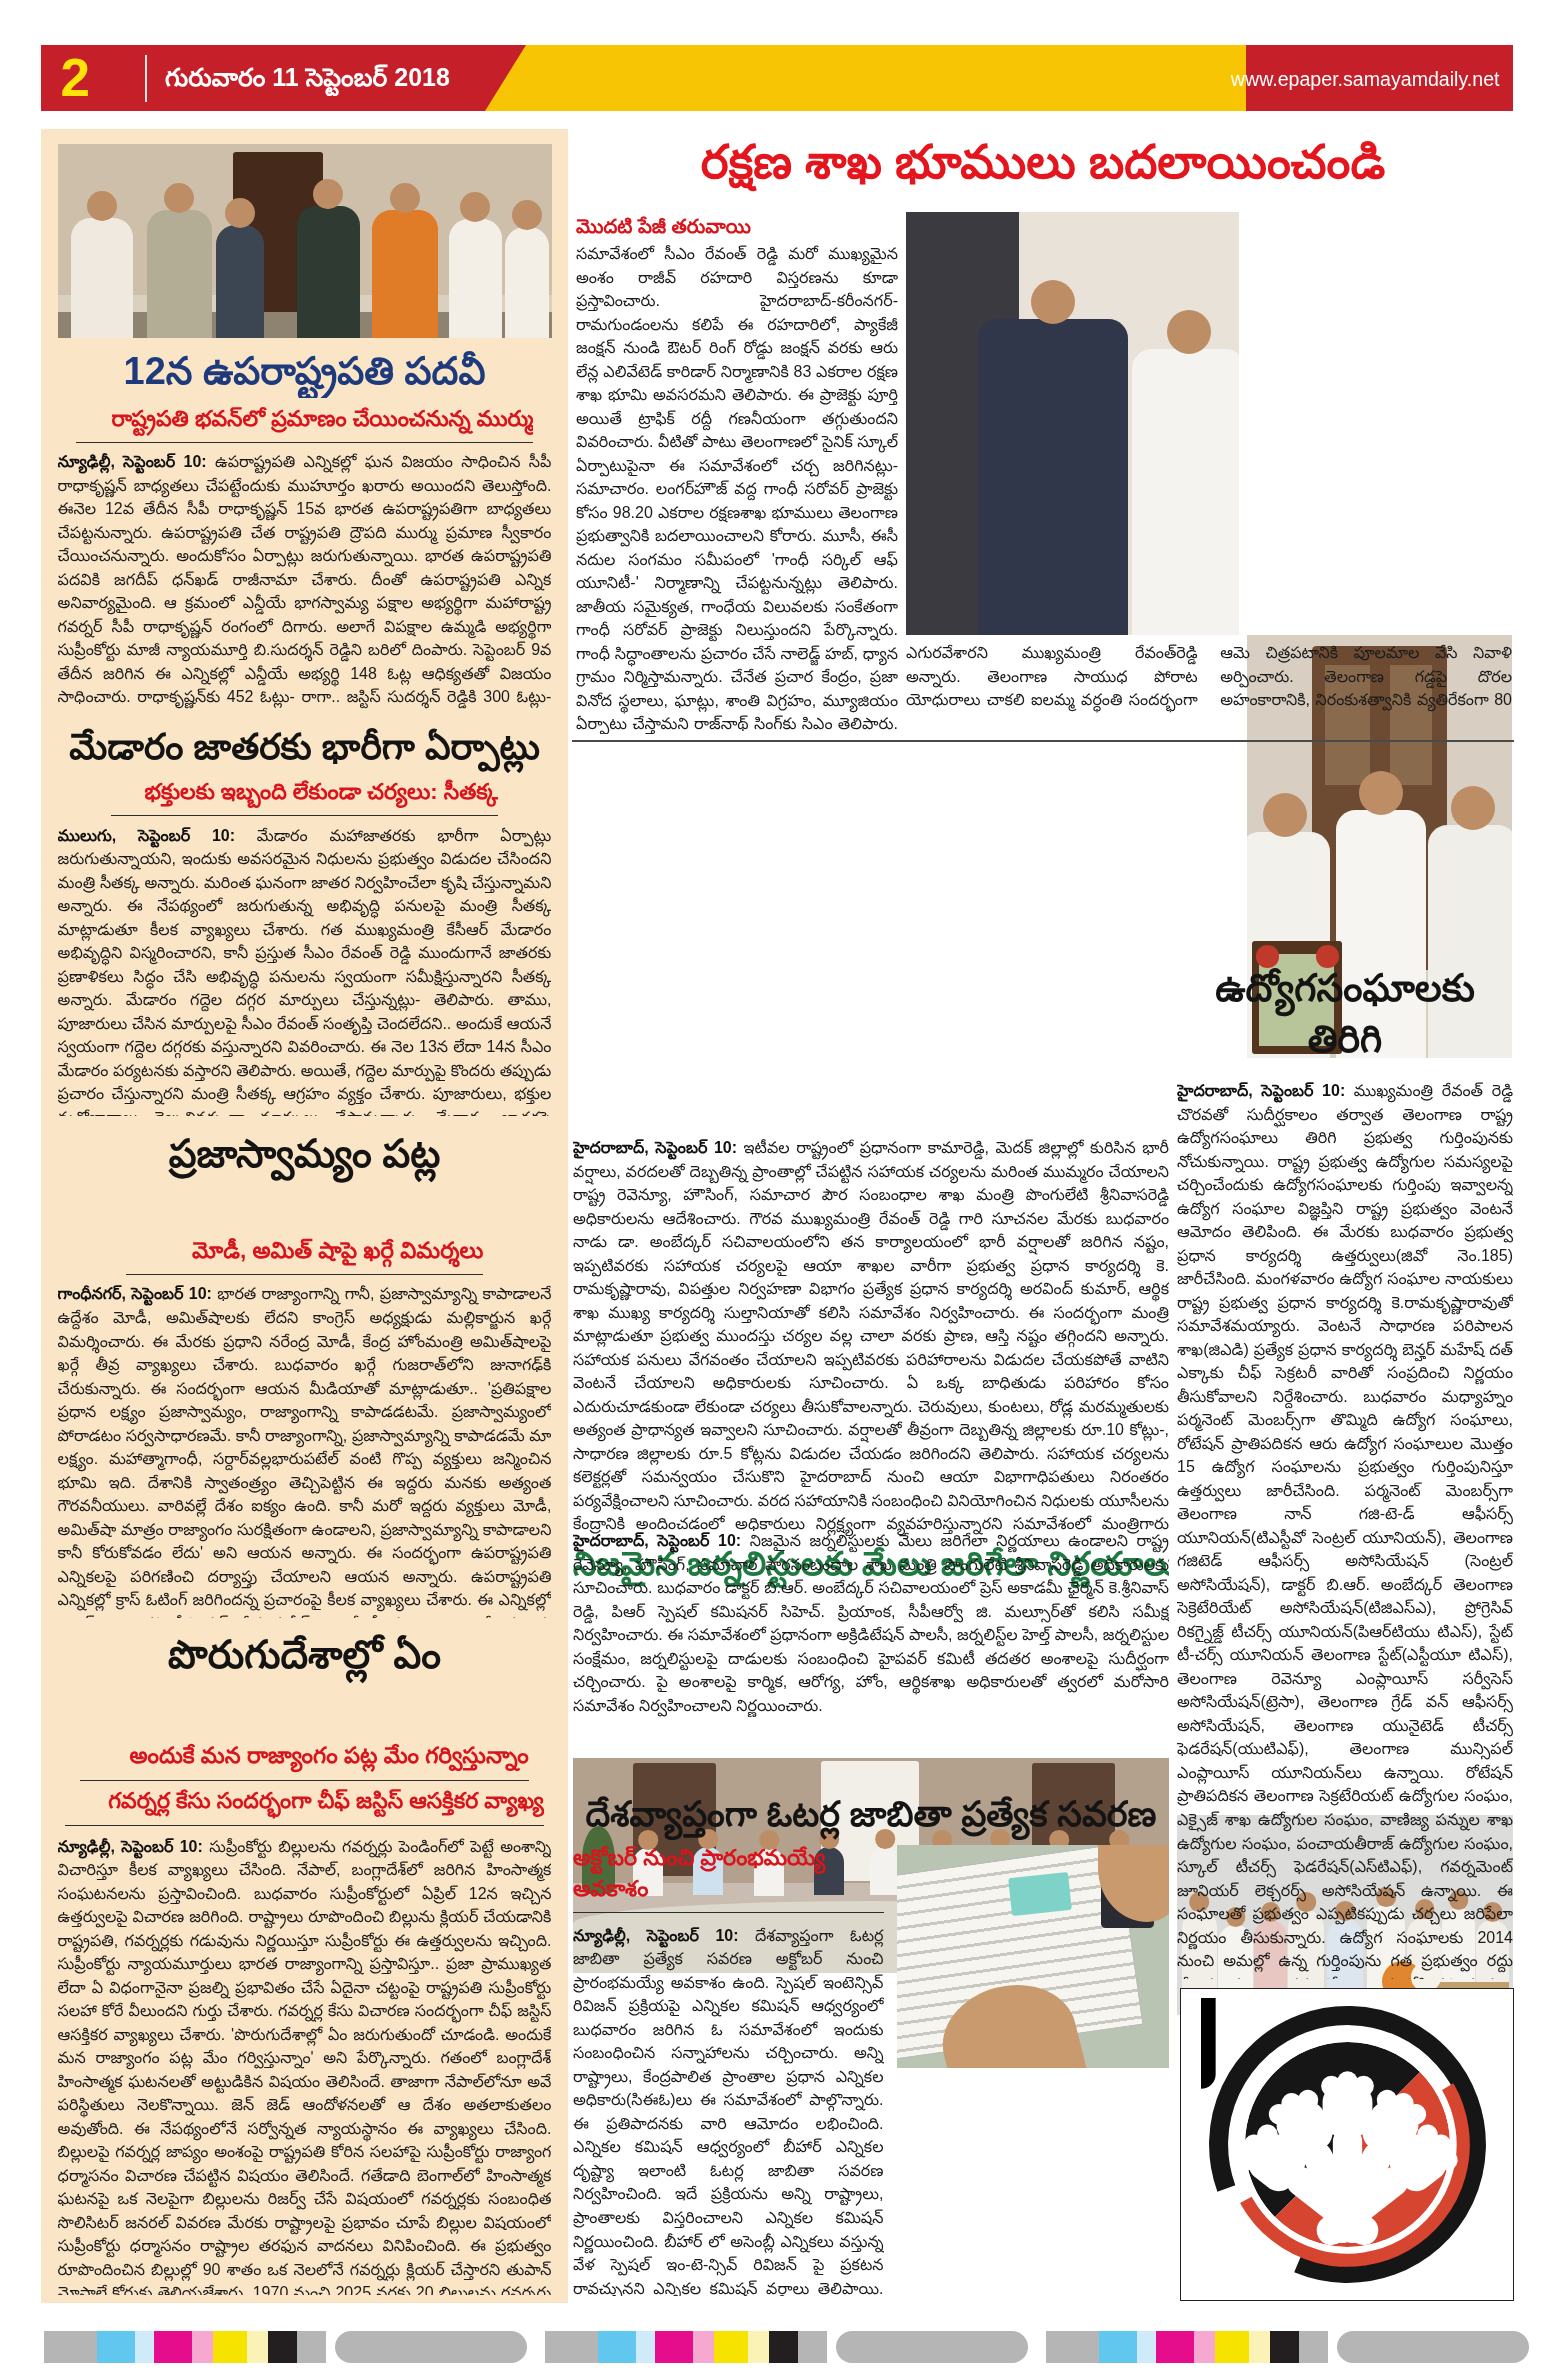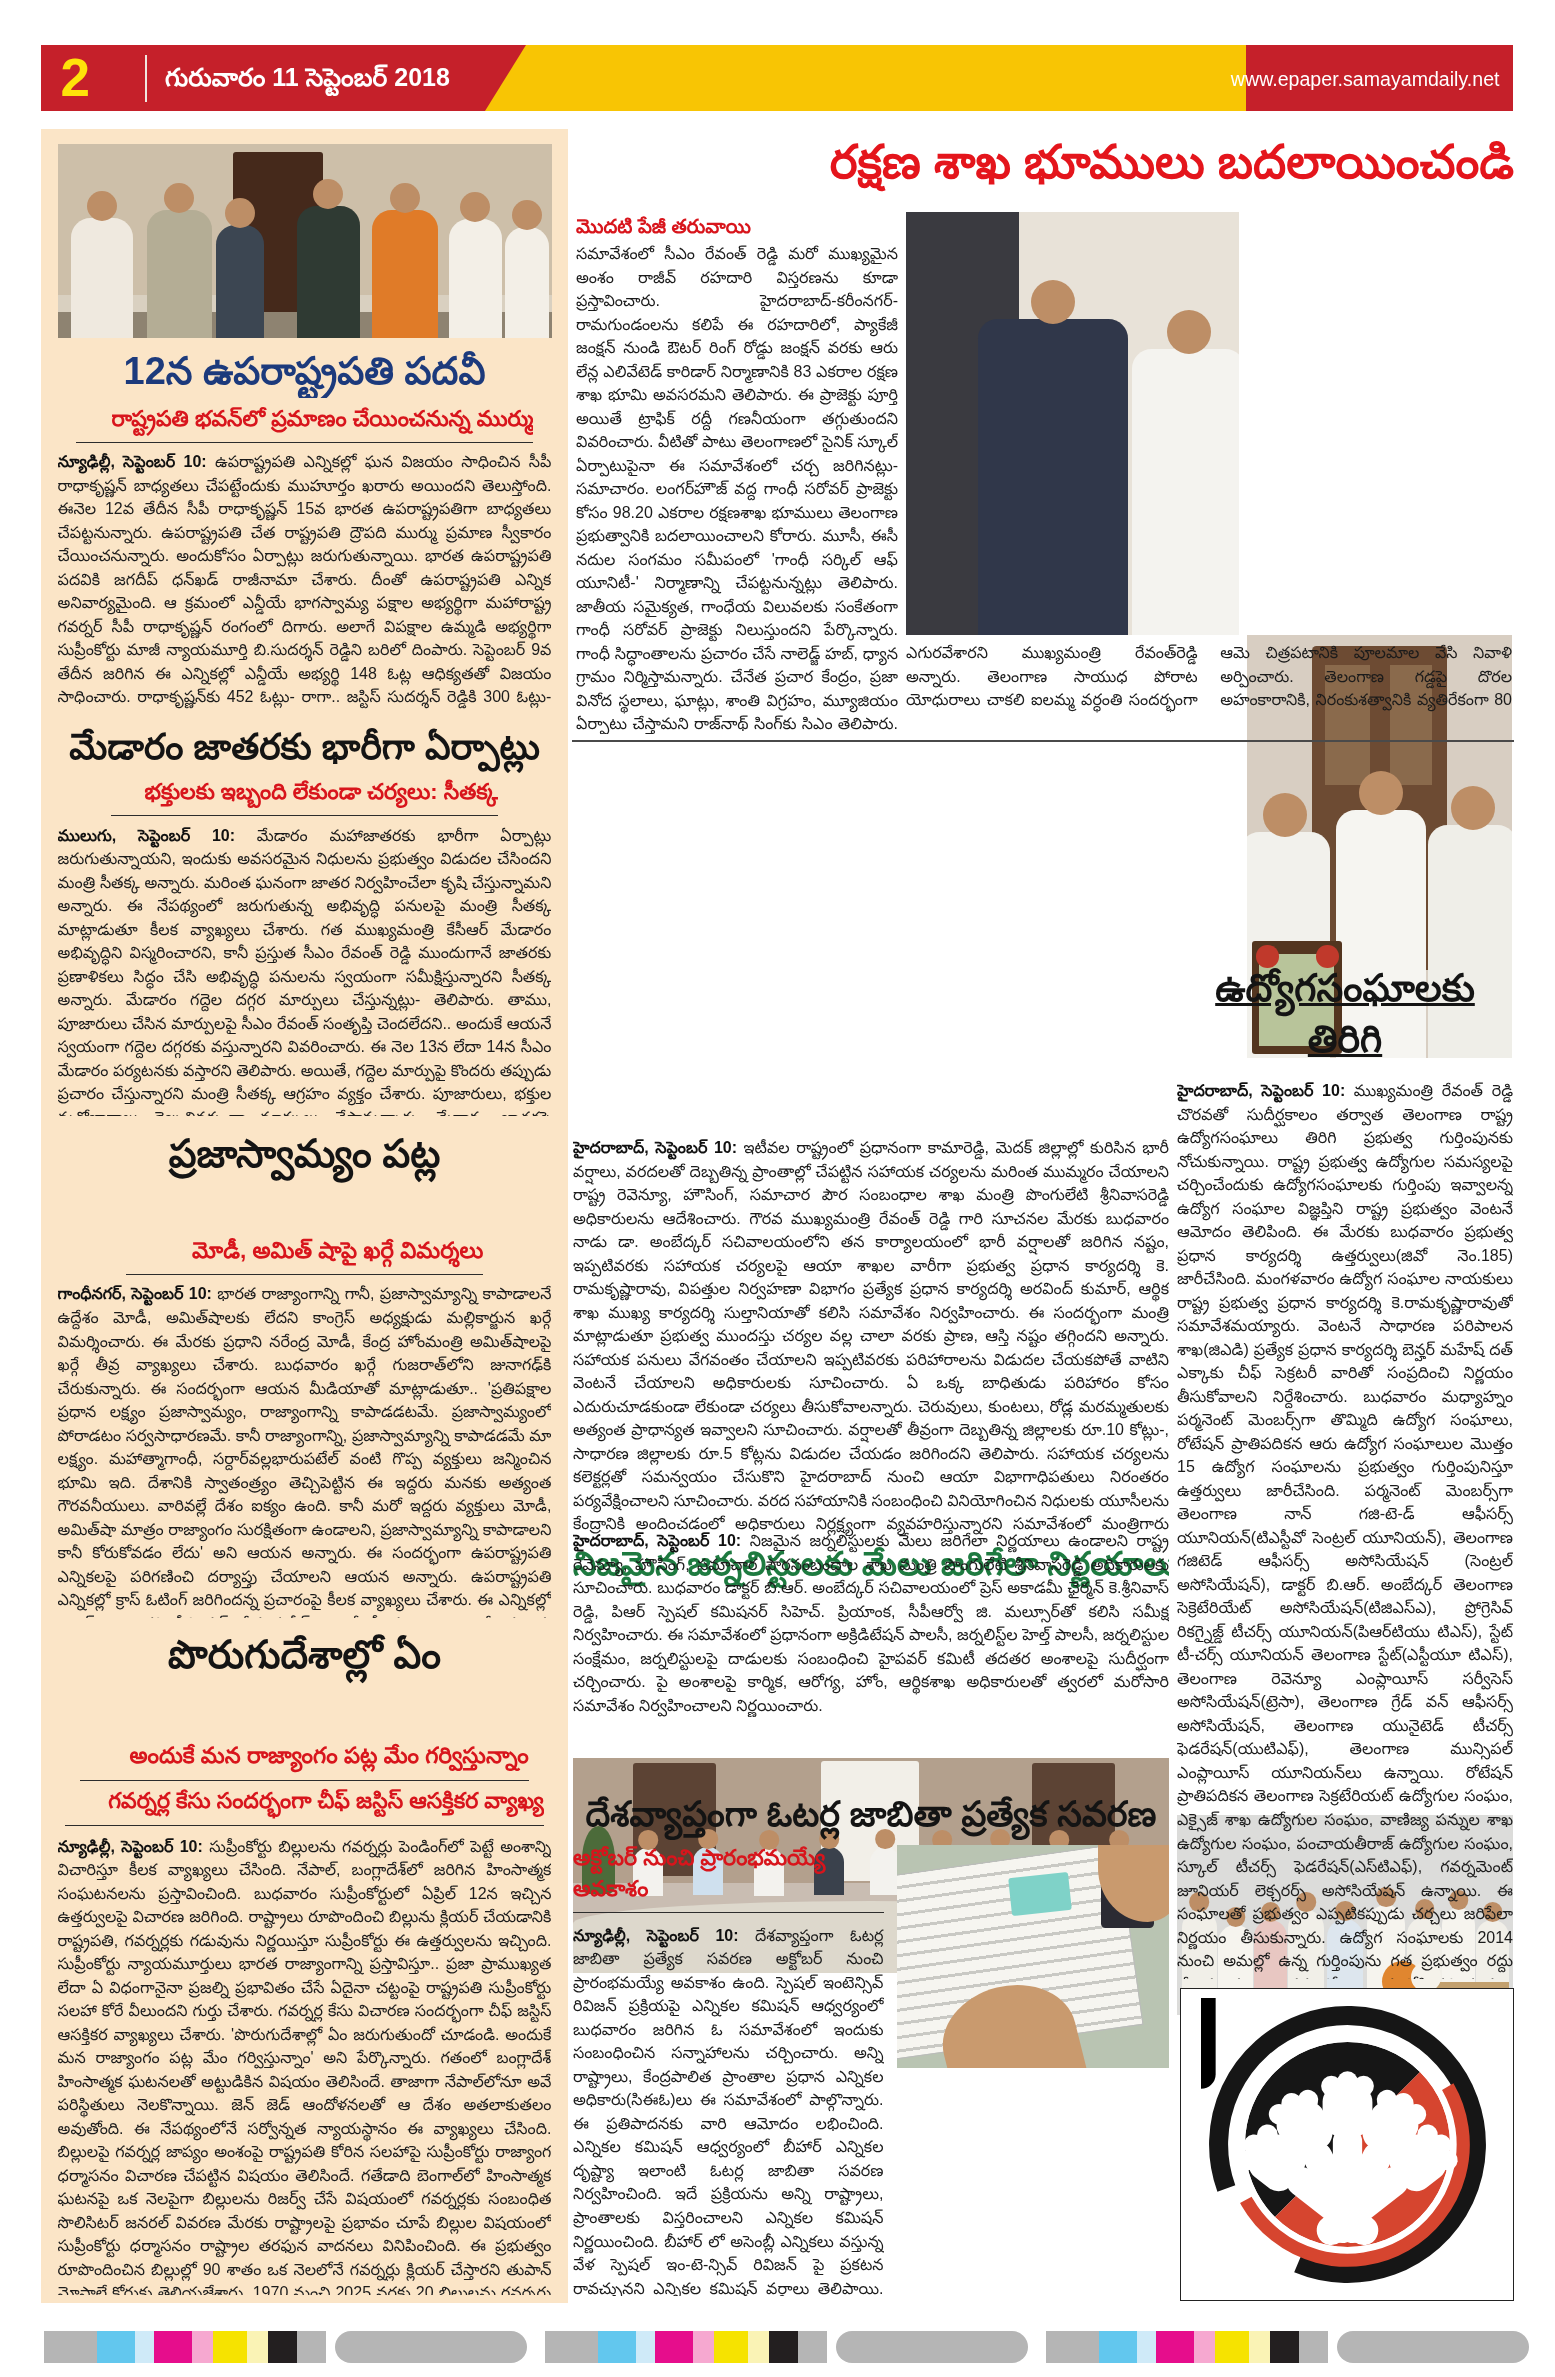--- a/index.html
+++ b/index.html
@@ -98,21 +98,21 @@
     </div>
     <div style="margin:7.5px 7.5px 0 7.5px;" class="rulewrap">
       <div class="red-sub" style="font-size:22px;">గవర్నర్ల కేసు సందర్భంగా చీఫ్ జస్టిస్ ఆసక్తికర వ్యాఖ్య</div>
     </div>
     <div class="body-text" style="margin-top:9px;height:460px;">
       <span class="dateline">న్యూఢిల్లీ, సెప్టెంబర్ 10:</span>
       <span>సుప్రీంకోర్టు బిల్లులను గవర్నర్లు పెండింగ్‌లో పెట్టే అంశాన్ని విచారిస్తూ కీలక వ్యాఖ్యలు చేసింది. నేపాల్, బంగ్లాదేశ్‌లో జరిగిన హింసాత్మక సంఘటనలను ప్రస్తావించింది. బుధవారం సుప్రీంకోర్టులో ఏప్రిల్ 12న ఇచ్చిన ఉత్తర్వులపై విచారణ జరిగింది. రాష్ట్రాలు రూపొందించి బిల్లును క్లియర్ చేయడానికి రాష్ట్రపతి, గవర్నర్లకు గడువును నిర్ణయిస్తూ సుప్రీంకోర్టు ఈ ఉత్తర్వులను ఇచ్చింది. సుప్రీంకోర్టు న్యాయమూర్తులు భారత రాజ్యాంగాన్ని ప్రస్తావిస్తూ.. ప్రజా ప్రాముఖ్యత లేదా ఏ విధంగానైనా ప్రజల్ని ప్రభావితం చేసే ఏదైనా చట్టంపై రాష్ట్రపతి సుప్రీంకోర్టు సలహా కోరే వీలుందని గుర్తు చేశారు. గవర్నర్ల కేసు విచారణ సందర్భంగా చీఫ్ జస్టిస్ ఆసక్తికర వ్యాఖ్యలు చేశారు. 'పొరుగుదేశాల్లో ఏం జరుగుతుందో చూడండి. అందుకే మన రాజ్యాంగం పట్ల మేం గర్విస్తున్నాం' అని పేర్కొన్నారు. గతంలో బంగ్లాదేశ్ హింసాత్మక ఘటనలతో అట్టుడికిన విషయం తెలిసిందే. తాజాగా నేపాల్‌లోనూ అవే పరిస్థితులు నెలకొన్నాయి. జెన్ జెడ్ ఆందోళనలతో ఆ దేశం అతలాకుతలం అవుతోంది. ఈ నేపథ్యంలోనే సర్వోన్నత న్యాయస్థానం ఈ వ్యాఖ్యలు చేసింది. బిల్లులపై గవర్నర్ల జాప్యం అంశంపై రాష్ట్రపతి కోరిన సలహాపై సుప్రీంకోర్టు రాజ్యాంగ ధర్మాసనం విచారణ చేపట్టిన విషయం తెలిసిందే. గతేడాది బెంగాల్‌లో హింసాత్మక ఘటనపై ఒక నెలపైగా బిల్లులను రిజర్వ్ చేసే విషయంలో గవర్నర్లకు సంబంధిత సొలిసిటర్ జనరల్ వివరణ మేరకు రాష్ట్రాలపై ప్రభావం చూపే బిల్లుల విషయంలో సుప్రీంకోర్టు ధర్మాసనం రాష్ట్రాల తరఫున వాదనలు వినిపించింది. ఈ ప్రభుత్వం రూపొందించిన బిల్లుల్లో 90 శాతం ఒక నెలలోనే గవర్నర్లు క్లియర్ చేస్తారని తుపాన్ మోసాలే కోర్టుకు తెలియజేశారు. 1970 నుంచి 2025 వరకు 20 బిల్లులను గవర్నర్లు రిజర్వ్ చేయడంపైనా కోర్టుకు తెలియజేశారు. అయితే, ఈ గణాంకాలను ఈమధ్య కాలానికే పరిమితం చేయరాదని.. రాజ్యాంగం అమల్లోకి వచ్చిన నాటి నుంచి పరిగణనలోకి తీసుకోవాలని ధర్మాసనం అభిప్రాయపడింది. 7 బిల్లులను రిజర్వ్ చేయడానికి గల కారణాలను తెలియజేయాలని కోరింది. రాష్ట్రాల బిల్లుల ఆమోదంలో న్యాయస్థానాల జోక్యంపై కేంద్రం తరఫున సొలిసిటర్ జనరల్ వాదనలు వినిపించారు. ఈ సందర్భంగా ధర్మాసనం పై వ్యాఖ్యలు చేసింది. సీజేఐ జస్టిస్ బి.ఆర్.గవాయ్, జస్టిస్ సూర్యకాంత్, జస్టిస్ విక్రమ్‌నాథ్, జస్టిస్ పి.ఎస్.నరసింహ, జస్టిస్ ఎ.ఎస్.చందుర్కర్ ఈ ధర్మాసనంలో ఉన్నారు.</span>
     </div>
   </div>
 
-  <div class="abs headline" style="left:572px;top:134px;width:942px;height:71px;font-size:47px;color:#e4151c;white-space:nowrap;text-align:right;">రక్షణ శాఖ భూములు బదలాయించండి</div>
+  <div class="abs headline" style="left:572px;top:134px;width:942px;height:71px;font-size:47px;color:#e4151c;white-space:nowrap;">రక్షణ శాఖ భూములు బదలాయించండి</div>
   <div class="abs" style="left:576px;top:215px;font-size:19.6px;font-weight:bold;color:#d8151c;">మొదటి పేజీ తరువాయి</div>
   <div class="abs body-text" style="left:576px;top:242px;width:322px;height:492px;">సమావేశంలో సీఎం రేవంత్ రెడ్డి మరో ముఖ్యమైన అంశం రాజీవ్ రహదారి విస్తరణను కూడా ప్రస్తావించారు. హైదరాబాద్-కరీంనగర్-రామగుండంలను కలిపే ఈ రహదారిలో, ప్యాకేజీ జంక్షన్ నుండి ఔటర్ రింగ్ రోడ్డు జంక్షన్ వరకు ఆరు లేన్ల ఎలివేటెడ్ కారిడార్ నిర్మాణానికి 83 ఎకరాల రక్షణ శాఖ భూమి అవసరమని తెలిపారు. ఈ ప్రాజెక్టు పూర్తి అయితే ట్రాఫిక్ రద్దీ గణనీయంగా తగ్గుతుందని వివరించారు. వీటితో పాటు తెలంగాణలో సైనిక్ స్కూల్ ఏర్పాటుపైనా ఈ సమావేశంలో చర్చ జరిగినట్లు- సమాచారం. లంగర్‌హౌజ్ వద్ద గాంధీ సరోవర్ ప్రాజెక్టు కోసం 98.20 ఎకరాల రక్షణశాఖ భూములు తెలంగాణ ప్రభుత్వానికి బదలాయించాలని కోరారు. మూసీ, ఈసీ నదుల సంగమం సమీపంలో 'గాంధీ సర్కిల్ ఆఫ్ యూనిటీ-' నిర్మాణాన్ని చేపట్టనున్నట్లు తెలిపారు. జాతీయ సమైక్యత, గాంధేయ విలువలకు సంకేతంగా గాంధీ సరోవర్ ప్రాజెక్టు నిలుస్తుందని పేర్కొన్నారు. గాంధీ సిద్ధాంతాలను ప్రచారం చేసే నాలెడ్జ్ హబ్, ధ్యాన గ్రామం నిర్మిస్తామన్నారు. చేనేత ప్రచార కేంద్రం, ప్రజా వినోద స్థలాలు, ఘాట్లు, శాంతి విగ్రహం, మ్యూజియం ఏర్పాటు చేస్తామని రాజ్‌నాథ్ సింగ్‌కు సిఎం తెలిపారు. సీఎం వెంట పలువురు తెలంగాణ ఎంపీలు కూడా ఈ భేటీలో పాల్గొన్నారు. రాజ్ నాథ్ సింగ్‌తో జరిగిన ఈ సమావేశం రాష్ట్ర అభివృద్ధి ప్రాజెక్టులకు ఊతమిస్తుందని భావిస్తున్నారు. ఇదిలావుంటే అణచివేత, దమనకాండపై చాకలి ఐలమ్మ ధిక్కార పతాకాన్ని</div>
 
   <div class="abs photo" style="left:906px;top:212px;width:333px;height:423px;background:#efe9e2;">
     <div class="abs" style="left:0;top:0;width:113px;height:100%;background:#3a3a40;"></div>
     <div class="abs" style="left:113px;top:0;width:220px;height:100%;background:#e8e2d8;"></div>
     <div class="figL" style="left:72px;bottom:0;width:150px;height:316px;background:#30374a;"></div>
     <div class="figL" style="left:226px;bottom:0;width:113px;height:286px;background:#f4f3ef;"></div>
   </div>
 
@@ -186,21 +186,21 @@
     <div class="figS" style="left:111px;bottom:0;width:36px;height:105px;background:#f1efe8;"></div>
     <div class="figS" style="left:150px;bottom:0;width:36px;height:96px;background:#dde6ee;"></div>
     <div class="figS" style="left:190px;bottom:0;width:38px;height:110px;background:#f6f4ee;"></div>
     <div class="figS" style="left:230px;bottom:0;width:35px;height:98px;background:#f1efe8;"></div>
     <div class="figS" style="left:265px;bottom:0;width:33px;height:107px;background:#f6f4ee;"></div>
     <div class="figS" style="left:299px;bottom:0;width:33px;height:95px;background:#f1efe8;"></div>
     <div class="abs" style="right:4.5px;bottom:0;width:113px;height:33px;background:#c2a06e;"></div>
     <div class="abs" style="right:90px;bottom:13.5px;width:41px;height:41px;background:#e0862f;border-radius:50%;"></div>
     <div class="abs" style="right:72px;bottom:22.6px;width:30px;height:30px;background:#f5f2ea;border-radius:50%;"></div>
   </div>
-  <div class="abs headline" style="left:1177px;top:963px;width:336px;height:110px;font-size:38px;line-height:1.34;text-decoration:underline;">
+  <div class="abs headline" style="left:1177px;top:963px;width:336px;height:110px;font-size:38px;line-height:1.34;">
     <div>ఉద్యోగసంఘాలకు తిరిగి</div>
     <div>ప్రభుత్వ గుర్తింపు</div>
   </div>
   <div class="abs body-text" style="left:1177px;top:1079px;width:336px;height:900px;">
     <span class="dateline">హైదరాబాద్, సెప్టెంబర్ 10:</span>
     <span>ముఖ్యమంత్రి రేవంత్ రెడ్డి చొరవతో సుదీర్ఘకాలం తర్వాత తెలంగాణ రాష్ట్ర ఉద్యోగసంఘాలు తిరిగి ప్రభుత్వ గుర్తింపునకు నోచుకున్నాయి. రాష్ట్ర ప్రభుత్వ ఉద్యోగుల సమస్యలపై చర్చించేందుకు ఉద్యోగసంఘాలకు గుర్తింపు ఇవ్వాలన్న ఉద్యోగ సంఘాల విజ్ఞప్తిని రాష్ట్ర ప్రభుత్వం వెంటనే ఆమోదం తెలిపింది. ఈ మేరకు బుధవారం ప్రభుత్వ ప్రధాన కార్యదర్శి ఉత్తర్వులు(జివో నెం.185) జారీచేసింది. మంగళవారం ఉద్యోగ సంఘాల నాయకులు రాష్ట్ర ప్రభుత్వ ప్రధాన కార్యదర్శి కె.రామకృష్ణారావుతో సమావేశమయ్యారు. వెంటనే సాధారణ పరిపాలన శాఖ(జిఎడి) ప్రత్యేక ప్రధాన కార్యదర్శి బెన్హర్ మహేష్ దత్ ఎక్కాకు చీఫ్ సెక్రటరీ వారితో సంప్రదించి నిర్ణయం తీసుకోవాలని నిర్దేశించారు. బుధవారం మధ్యాహ్నం పర్మనెంట్ మెంబర్స్‌గా తొమ్మిది ఉద్యోగ సంఘాలు, రోటేషన్ ప్రాతిపదికన ఆరు ఉద్యోగ సంఘాలుల మొత్తం 15 ఉద్యోగ సంఘాలను ప్రభుత్వం గుర్తింపునిస్తూ ఉత్తర్వులు జారీచేసింది. పర్మనెంట్ మెంబర్స్‌గా తెలంగాణ నాన్ గజి-టె-డ్ ఆఫీసర్స్ యూనియన్(టిఎస్టీవో సెంట్రల్ యూనియన్), తెలంగాణ గజిటెడ్ ఆఫీసర్స్ అసోసియేషన్ (సెంట్రల్ అసోసియేషన్), డాక్టర్ బి.ఆర్. అంబేద్కర్ తెలంగాణ సెక్రెటేరియేట్ అసోసియేషన్(టిజిఎస్ఎ), ప్రోగ్రెసివ్ రికగ్నైజ్డ్ టీచర్స్ యూనియన్(పిఆర్‌టియు టిఎస్), స్టేట్ టీ-చర్స్ యూనియన్ తెలంగాణ స్టేట్(ఎస్టీయూ టిఎస్), తెలంగాణ రెవెన్యూ ఎంప్లాయీస్ సర్వీసెస్ అసోసియేషన్(ట్రెసా), తెలంగాణ గ్రేడ్ వన్ ఆఫీసర్స్ అసోసియేషన్, తెలంగాణ యునైటెడ్ టీచర్స్ ఫెడరేషన్(యుటిఎఫ్), తెలంగాణ మున్సిపల్ ఎంప్లాయీస్ యూనియన్‌లు ఉన్నాయి. రోటేషన్ ప్రాతిపదికన తెలంగాణ సెక్రటేరియట్ ఉద్యోగుల సంఘం, ఎక్సైజ్ శాఖ ఉద్యోగుల సంఘం, వాణిజ్య పన్నుల శాఖ ఉద్యోగుల సంఘం, పంచాయతీరాజ్ ఉద్యోగుల సంఘం, స్కూల్ టీచర్స్ ఫెడరేషన్(ఎస్‌టిఎఫ్), గవర్నమెంట్ జూనియర్ లెక్చరర్స్ అసోసియేషన్ ఉన్నాయి. ఈ సంఘాలతో ప్రభుత్వం ఎప్పటికప్పుడు చర్చలు జరిపేలా నిర్ణయం తీసుకున్నారు. ఉద్యోగ సంఘాలకు 2014 నుంచి అమల్లో ఉన్న గుర్తింపును గత ప్రభుత్వం రద్దు చేశారు. ప్రజల ఆధరణతో అధికారంలోకి వచ్చిన ప్రజా ప్రభుత్వం తిరిగి ఉద్యోగ సంఘాలకు గుర్తింపును ఇవ్వడం పట్ల ఉద్యోగ సంఘాల జేఏసీ పక్షాన మారం జగదీశ్వర్, ఏలూరి శ్రీనివాసరావు ముఖ్యమంత్రి ఎ. రేవంత్ రెడ్డి, ఉప ముఖ్యమంత్రి మల్లు భట్టి- విక్రమార్క, మంత్రివర్గ సభ్యులకు కృతజ్ఞతలు తెలిపారు.</span>
   </div>
 
   <div class="abs" style="left:1180px;top:1988px;width:332px;height:311px;border:1.5px solid #222;background:#fff;display:flex;align-items:center;justify-content:center;">
     <svg width="293" height="293" viewBox="0 0 200 200">

